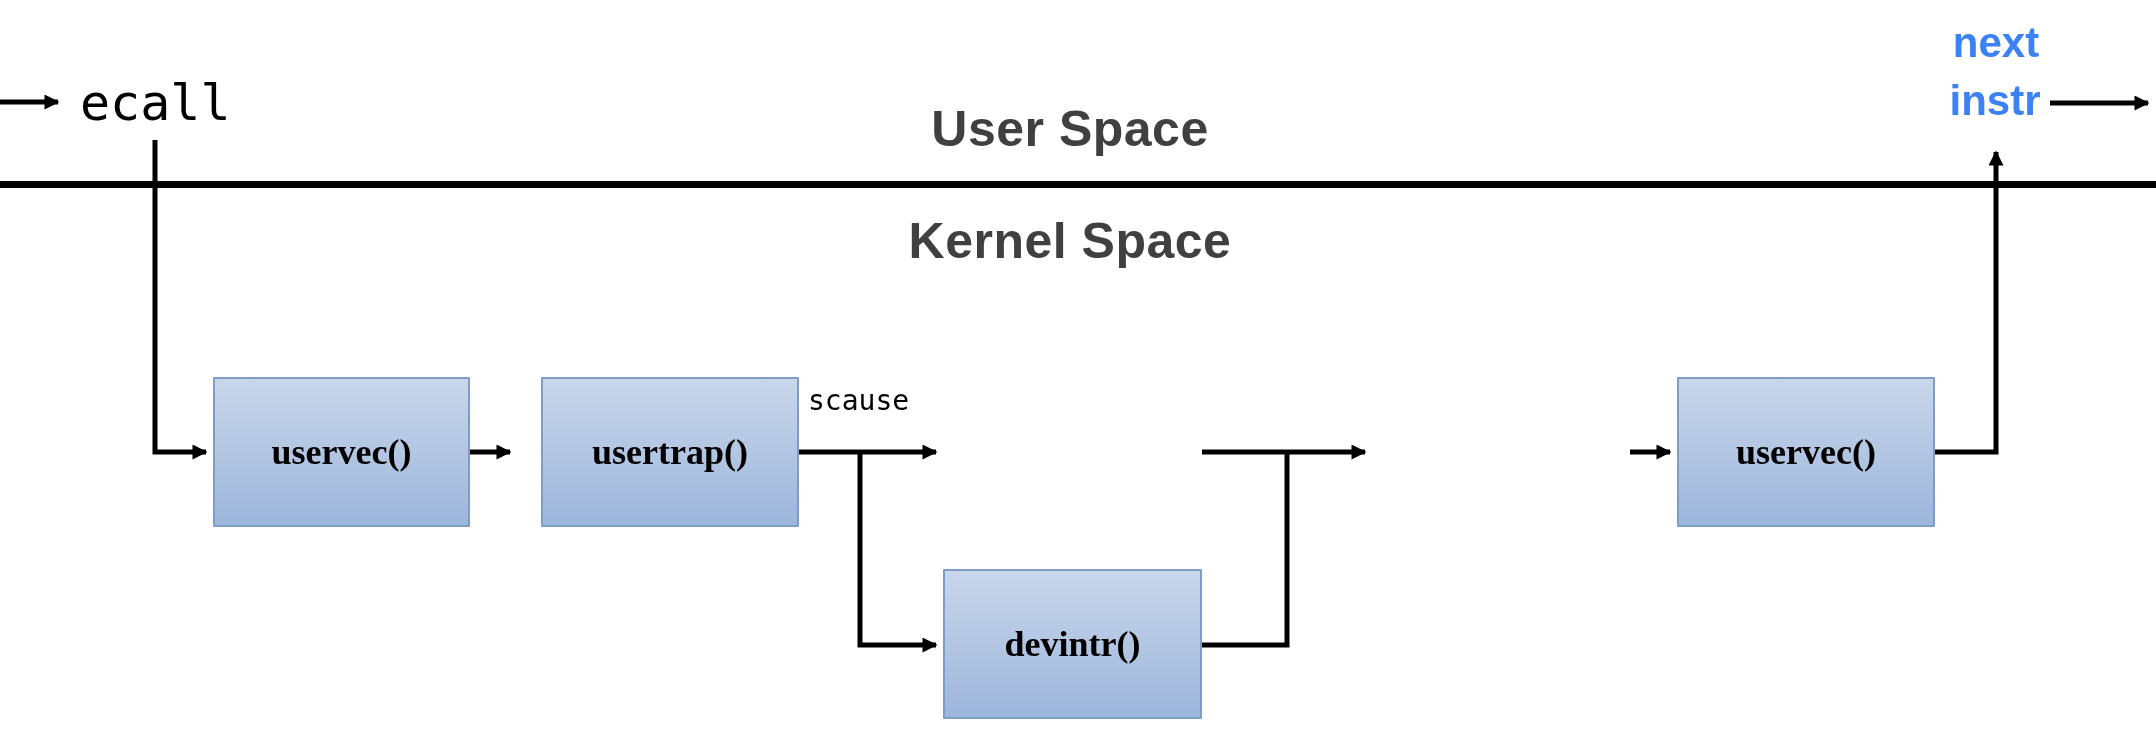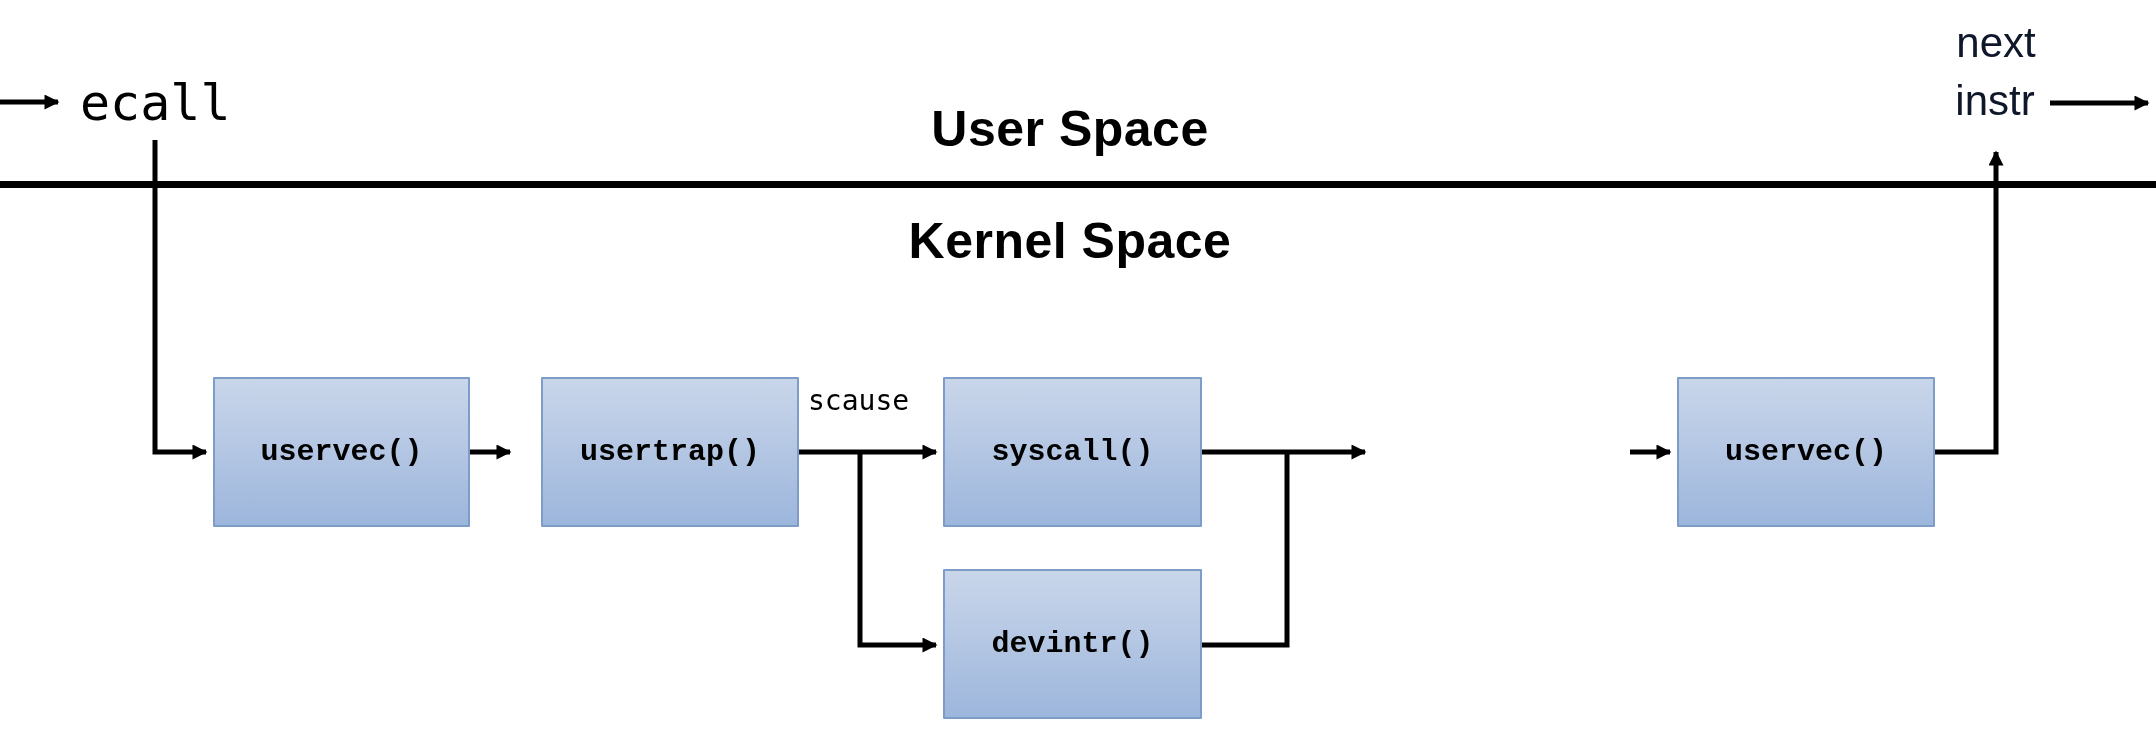--- a/index.html
+++ b/index.html
@@ -12,32 +12,32 @@
     font-family: "Liberation Sans", sans-serif;
   }
   .wires { position: absolute; left: 0; top: 0; width: 2156px; height: 736px; }
 
   .region-label {
     position: absolute;
     transform: translateX(-50%);
     font-family: "Liberation Sans", sans-serif;
     font-size: 50px;
     font-weight: 600;
-    color: #000000;
+    color: #404040;
     white-space: nowrap;
     line-height: 1;
     letter-spacing: 0.5px;
   }
   .edge-label {
     position: absolute;
     transform: translateX(-50%);
     font-family: "Liberation Sans", sans-serif;
     font-size: 42px;
-    font-weight: 400;
-    color: #0f172a;
+    font-weight: 700;
+    color: #3b82f6;
     white-space: nowrap;
     line-height: 1;
   }
   .code-label {
     position: absolute;
     font-family: "DejaVu Sans Mono", "Liberation Mono", monospace;
     font-weight: normal;
     color: #000;
     white-space: nowrap;
     line-height: 1;
@@ -46,23 +46,23 @@
     position: absolute;
     box-sizing: border-box;
     border: 2px solid var(--box-border, #7d9cc8);
     background: linear-gradient(180deg, var(--box-fill-top, #c9d6ea) 0%, var(--box-fill-bottom, #9db6dc) 100%);
     border-radius: 1px;
     display: flex;
     align-items: center;
     justify-content: center;
   }
   .fn-box .fn-label {
-    font-family: Liberation Mono, monospace;
+    font-family: Liberation Serif, serif;
     font-weight: bold;
-    font-size: 30px;
+    font-size: 36px;
     color: #000;
     white-space: nowrap;
   }
 </style>
 </head>
 <body>
 
 <div class="canvas">
 
   <svg class="wires" viewBox="0 0 2156 736" xmlns="http://www.w3.org/2000/svg">
@@ -104,23 +104,20 @@
   <div class="edge-label" style="left:1995px; top:80px;">instr</div>
 
   <div class="fn-box" style="left:213px; top:377px; width:257px; height:150px;">
     <span class="fn-label">uservec()</span>
   </div>
 
   <div class="fn-box" style="left:517px; top:377px; width:258px; height:150px;margin-left:24px;">
     <span class="fn-label">usertrap()</span>
   </div>
 
-  <div class="fn-box" style="left:943px; top:377px; width:259px; height:150px;">
-    <span class="fn-label">syscall()</span>
-  </div>
 
   <div class="fn-box" style="left:943px; top:569px; width:259px; height:150px;">
     <span class="fn-label">devintr()</span>
   </div>
 
 
   <div class="fn-box" style="left:1677px; top:377px; width:258px; height:150px;">
     <span class="fn-label">uservec()</span>
   </div>
 

